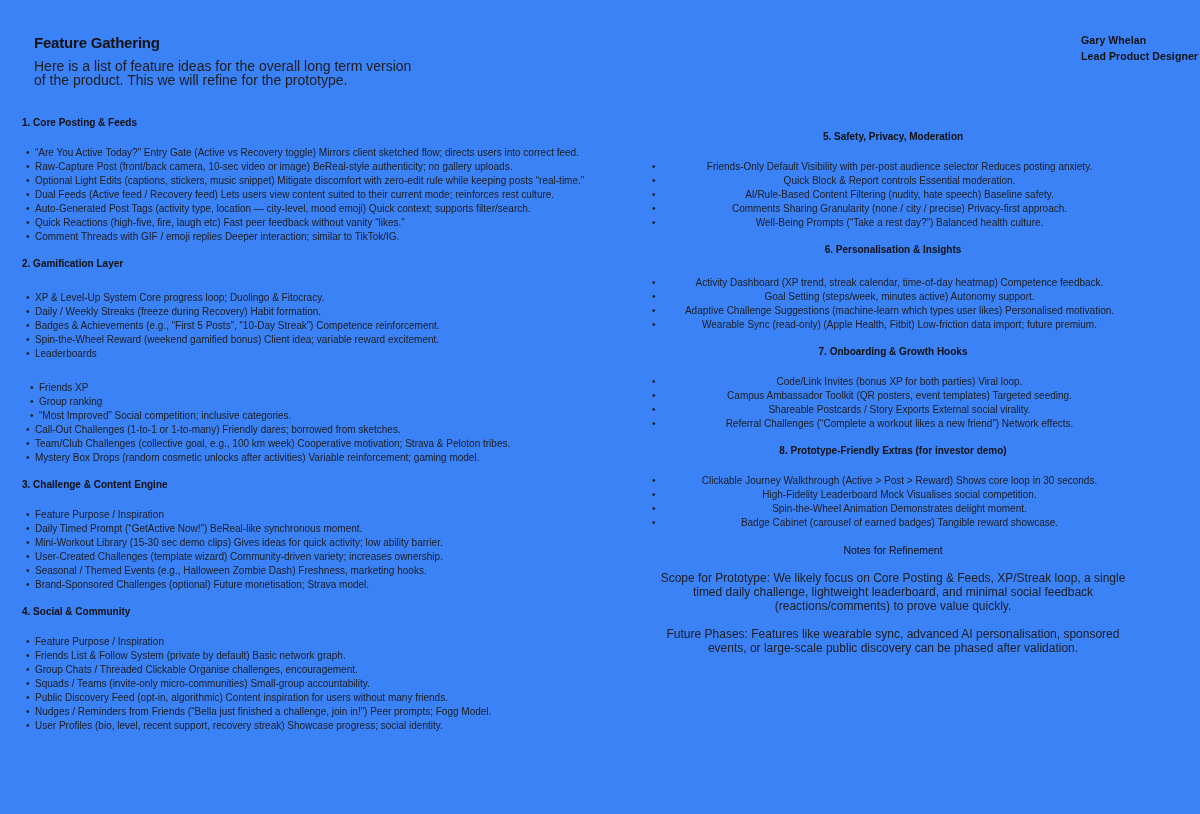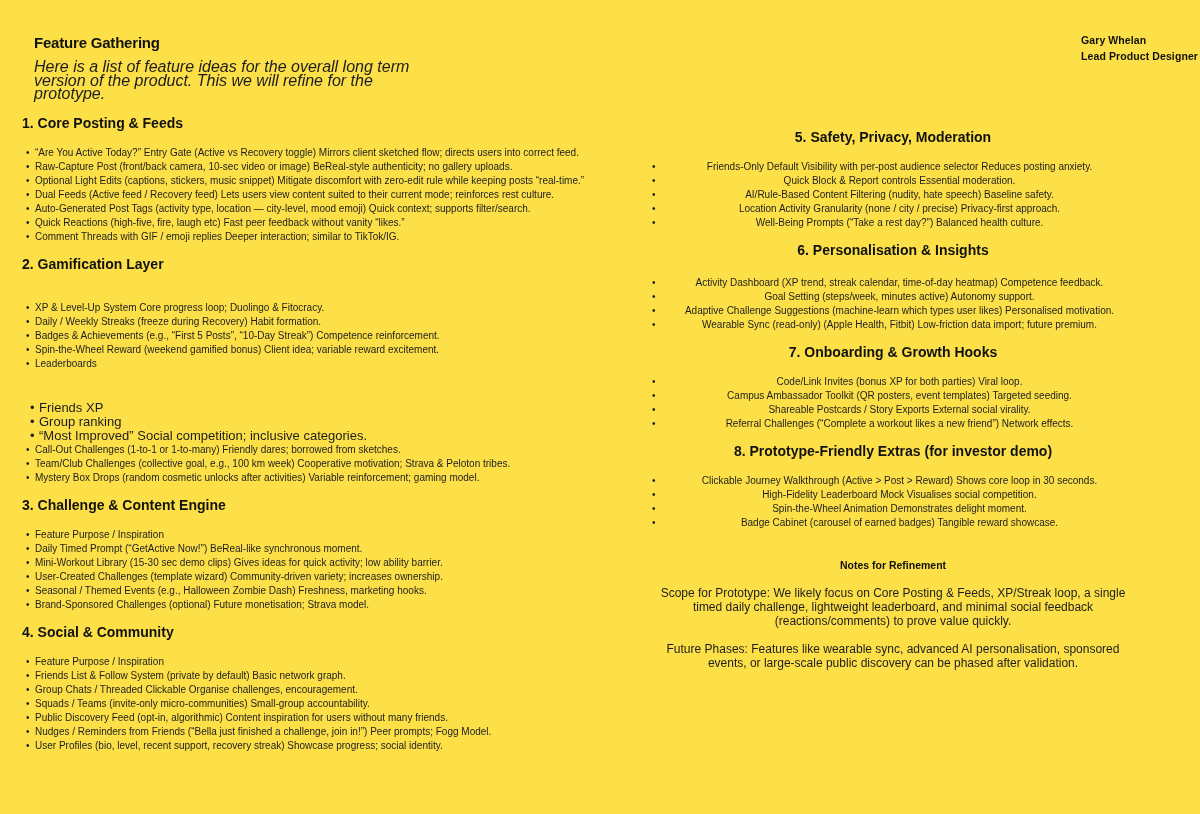--- a/index.html
+++ b/index.html
@@ -3,21 +3,21 @@
 <meta charset="utf-8">
 <style>
   * { box-sizing: border-box; }
   html, body { margin: 0; padding: 0; }
   body { background: #ffffff; }
 
   .page {
     position: relative;
     width: 1200px;
     height: 814px;
-    background: #fde047;
+    background: #3b82f6;
     font-family: "Liberation Sans", "DejaVu Sans", sans-serif;
     color: #1d1d1f;
     overflow: hidden;
   }
 
   
   .title-block {
     position: absolute;
     left: 34px;
     top: 34px;
@@ -25,81 +25,80 @@
   }
   .doc-title {
     margin: 0;
     font-size: 15px;
     font-weight: 700;
     letter-spacing: -0.2px;
     color: #111111;
   }
   .doc-subtitle {
     margin: 9px 0 0 0;
-    font-size: 16px;
+    font-size: 14px;
     line-height: 13.5px;
     max-width: 392px;
     color: #1d1d1f;
-    font-style: italic;
   }
   .author-block {
     position: absolute;
     left: 1081px;
     top: 32px;
     font-weight: 700;
     font-size: 10.5px;
     line-height: 16px;
     letter-spacing: 0.1px;
     color: #111111;
   }
 
   
   .col { position: absolute; }
   .col-left  { left: 22px;  top: 116px; width: 578px; }
   .col-right { left: 648px; top: 130px; width: 490px; text-align: center; }
 
   section h2 {
     margin: 13px 0 0 0;
-    font-size: 14px;
+    font-size: 10px;
     font-weight: 700;
     line-height: 14px;
     color: #111111;
   }
   section:first-child h2 { margin-top: 0; }
 
   section ul {
     list-style: none;
     margin: 16px 0 0 0;
     padding: 0 0 0 13px;
     font-size: 10px;
     line-height: 14px;
   }
   
-  .col-left  section:nth-child(2) ul { margin-top: 30px; }
+  .col-left  section:nth-child(2) ul { margin-top: 20px; }
   .col-right section:nth-child(2) ul { margin-top: 19px; }
 
   section li { position: relative; margin: 0; padding: 0; }
   section li::before {
     content: "\2022";
     position: absolute;
     left: -9px;
     top: 0;
   }
   section ul.sub {
     margin: 0;
     padding-left: 4px;
-    font-size: 13px;
+    font-size: 10px;
     line-height: 14px;
   }
 
   
   .notes h2 {
-    margin: 28px 0 0 0;
+    margin: 13px 0 0 0;
     font-size: 10.5px;
-    font-weight: 700;
+    font-weight: 400;
     line-height: 14px;
     color: #111111;
   }
   .notes p {
     margin: 14px 0 0 0;
     font-size: 12px;
     line-height: 14px;
   }
 </style>
 </head>
@@ -173,21 +172,21 @@
     </div>
 
   <div class="col col-right" id="col-right">
 
   <section>
         <h2>5. Safety, Privacy, Moderation</h2>
         <ul>
           <li>Friends-Only Default Visibility with per-post audience selector Reduces posting anxiety.</li>
           <li>Quick Block &amp; Report controls Essential moderation.</li>
           <li>AI/Rule-Based Content Filtering (nudity, hate speech) Baseline safety.</li>
-          <li>Location Activity Granularity (none / city / precise) Privacy-first approach.</li>
+          <li>Comments Sharing Granularity (none / city / precise) Privacy-first approach.</li>
           <li>Well-Being Prompts (“Take a rest day?”) Balanced health culture.</li>
         </ul>
       </section>
       <section>
         <h2>6. Personalisation &amp; Insights</h2>
         <ul>
           <li>Activity Dashboard (XP trend, streak calendar, time-of-day heatmap) Competence feedback.</li>
           <li>Goal Setting (steps/week, minutes active) Autonomy support.</li>
           <li>Adaptive Challenge Suggestions (machine-learn which types user likes) Personalised motivation.</li>
           <li>Wearable Sync (read-only) (Apple Health, Fitbit) Low-friction data import; future premium.</li>

